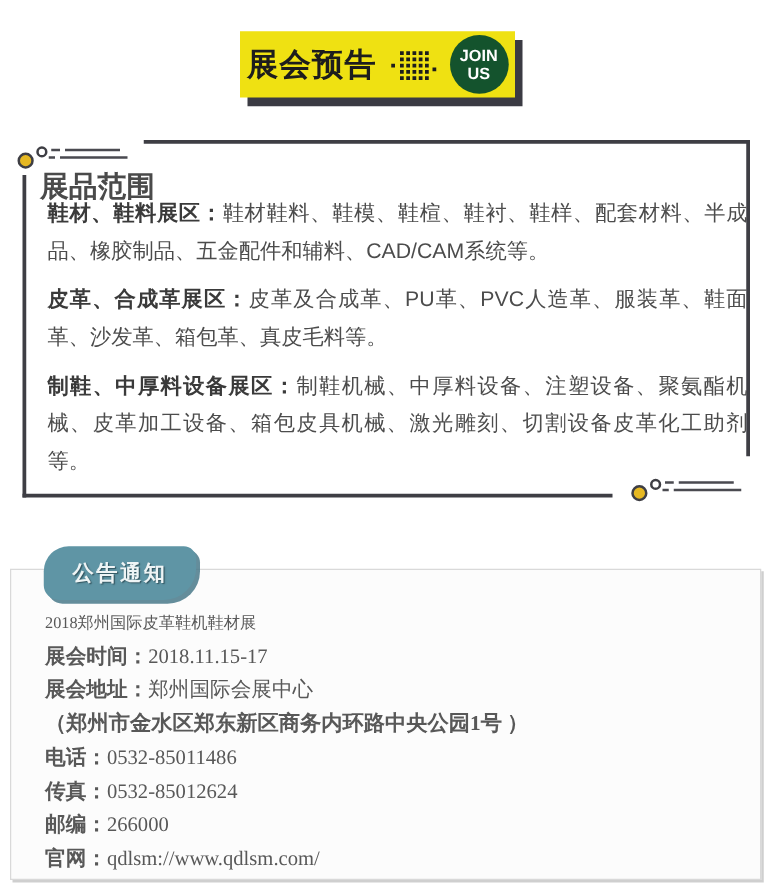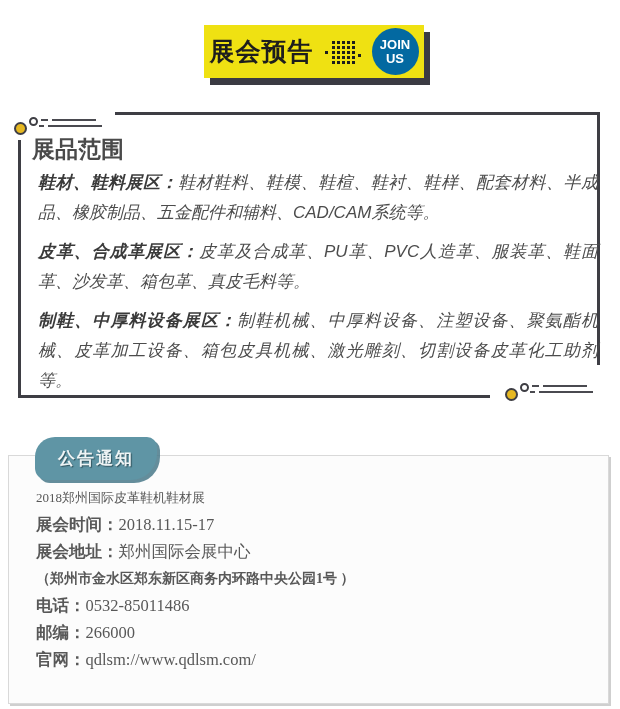--- a/index.html
+++ b/index.html
@@ -2,32 +2,32 @@
 <html><head>
 <meta charset="utf-8">
 <style>
   html,body{margin:0;padding:0;background:#ffffff;}
   .canvas{
     position:relative;width:620px;height:709px;background:#ffffff;overflow:hidden;
     font-family:"Liberation Sans","DejaVu Sans",sans-serif;
   }
 
   
-  .banner-wrap{position:absolute;left:204px;top:25px;width:220px;height:53px;}
+  .banner-wrap{position:absolute;left:192px;top:25px;width:220px;height:53px;}
   .banner-shadow{
     position:absolute;left:6px;top:7px;width:220px;height:53px;background:#3b3b43;
   }
   .banner{
     position:absolute;left:0;top:0;width:220px;height:53px;background:#efe112;
     display:flex;align-items:center;justify-content:center;gap:10px;
   }
   .banner-title{font-size:25px;font-weight:bold;color:#1d1d1d;letter-spacing:1px;}
   .dot-arrow{display:block;}
   .join-circle{
-    width:47px;height:47px;border-radius:50%;background:#0369a1;color:#ffffff;
+    width:47px;height:47px;border-radius:50%;background:#14532d;color:#ffffff;
     display:flex;flex-direction:column;align-items:center;justify-content:center;
     font-size:13px;font-weight:bold;line-height:14px;cursor:pointer;
   }
 
   
   .frame{position:absolute;left:18px;top:112px;width:582px;height:286px;}
   .ln{position:absolute;background:#3e3e44;}
   .ln-top{left:97px;right:0;top:0;height:3px;}
   .ln-right{right:0;top:0;width:3px;height:253px;}
   .ln-left{left:0;top:28px;width:3px;height:258px;}
@@ -46,21 +46,21 @@
   }
   .decor .dash{position:absolute;height:2px;background:#4a4a50;}
   .d1{left:27px;top:4px;width:7px;}
   .d2{left:38px;top:4px;width:44px;}
   .d3{left:25px;top:10px;width:5px;}
   .d4{left:34px;top:10px;width:54px;}
 
   .exhibits-heading{
     position:absolute;left:32px;top:134px;font-size:23px;font-weight:bold;color:#4a4a4a;
   }
-  .exhibits-body{position:absolute;left:38px;top:168px;width:560px;font-style:italic;}
+  .exhibits-body{position:absolute;left:38px;top:156px;width:560px;}
   .exhibits-body p{
     margin:0 0 9px 0;font-size:17px;line-height:30px;color:#4c4c4c;text-align:justify;
   }
   .exhibits-body p b{color:#3a3a3a;}
 
   
   .notice{
     position:absolute;left:8px;top:455px;width:599px;height:247px;
     background:#fcfcfc;border:1px solid #d9d9d9;box-shadow:2px 2px 0 #cfcfcf;
   }
@@ -74,21 +74,21 @@
     color:#eef4f5;font-size:17px;font-weight:bold;letter-spacing:2px;
     text-shadow:1px 1px 1px rgba(40,70,80,0.85);
   }
   .notice-content{
     position:absolute;left:27px;top:28px;width:560px;
     font-family:"Liberation Serif","DejaVu Serif",serif;color:#585858;
   }
   .notice-row{font-size:16.5px;line-height:27px;white-space:nowrap;}
   .notice-title{font-weight:normal;font-size:13px;}
   .notice-row .lbl{font-weight:bold;margin-top:47px;}
-  .notice-row.small{font-size:14px;font-weight:bold;}
+  .notice-row.small{font-size:17px;font-weight:bold;}
 </style>
 </head>
 <body>
 
 <div class="canvas">
 
   <div class="banner-wrap">
     <div class="banner-shadow"></div>
     <div class="banner">
       <span class="banner-title">展会预告</span>
@@ -163,20 +163,21 @@
     <p><b>制鞋、中厚料设备展区：</b><span>制鞋机械、中厚料设备、注塑设备、聚氨酯机械、皮革加工设备、箱包皮具机械、激光雕刻、切割设备皮革化工助剂等。</span></p>
   </div>
 
   <div class="notice">
     <div class="notice-content">
       <div class="notice-row notice-title">2018郑州国际皮革鞋机鞋材展</div>
       <div class="notice-row"><span class="lbl">展会时间：</span><span>2018.11.15-17</span></div>
       <div class="notice-row"><span class="lbl">展会地址：</span><span>郑州国际会展中心</span></div>
       <div class="notice-row small"><span>（郑州市金水区郑东新区商务内环路中央公园1号  ）</span></div>
       <div class="notice-row"><span class="lbl">电话：</span><span>0532-85011486</span></div>
+      <div class="notice-row"><span class="lbl">传真：</span><span>0532-85012624</span></div>
       <div class="notice-row"><span class="lbl">邮编：</span><span>266000</span></div>
       <div class="notice-row"><span class="lbl">官网：</span><span>qdlsm://www.qdlsm.com/</span></div>
     </div>
   </div>
 
   <div class="badge">
     <span>公告通知</span>
   </div>
 
 </div>

